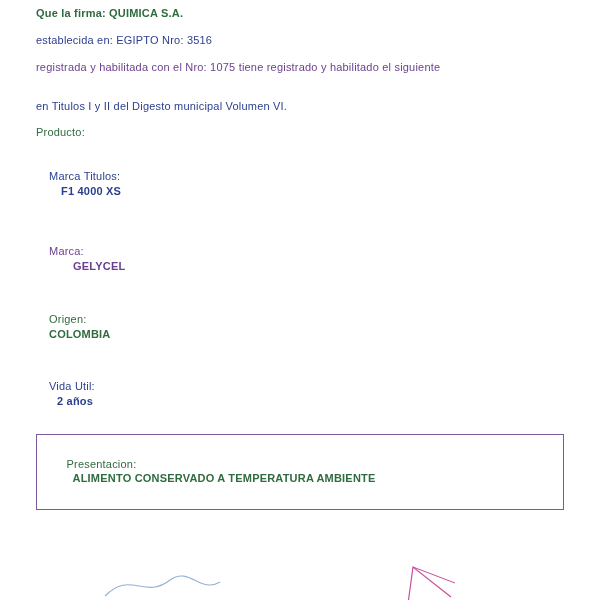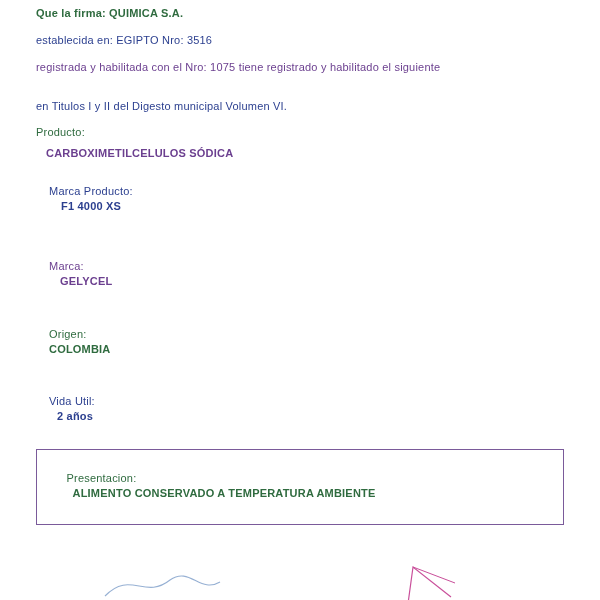--- a/index.html
+++ b/index.html
@@ -82,34 +82,33 @@
   <div class="spacer-12"></div>
   <div class="line c-violet">registrada y habilitada con el Nro: 1075 tiene registrado y habilitado el siguiente</div>
   <div class="spacer-12"></div>
   <div class="spacer-12"></div>
   <div class="line c-blue">en Titulos I y II del Digesto municipal Volumen VI.</div>
 
   <div class="spacer-12"></div>
 
   <div class="line c-green">Producto:</div>
   <div class="spacer-6"></div>
-  <div class="line c-violet b indent-1">CARBOXIMETILCELULOS SÓDICA</div>
   <div class="spacer-8"></div>
 
   <div class="line c-blue">
-    <span>Marca Producto:</span>
+    <span>Marca Titulos:</span>
     <span class="b" style="margin-left:12px">F1 4000 XS</span>
   </div>
   <div class="spacer-8"></div>
 
   <div class="spacer-8"></div>
 
   <div class="line c-violet">
     <span>Marca:</span>
-    <span class="b" style="margin-left:11px">GELYCEL</span>
+    <span class="b" style="margin-left:24px">GELYCEL</span>
   </div>
   <div class="spacer-8"></div>
 
   <div class="line c-green">
     <span>Origen:</span>
     <span class="b" style="margin-left:0">COLOMBIA</span>
   </div>
   <div class="spacer-8"></div>
 
   <div class="line c-blue">

